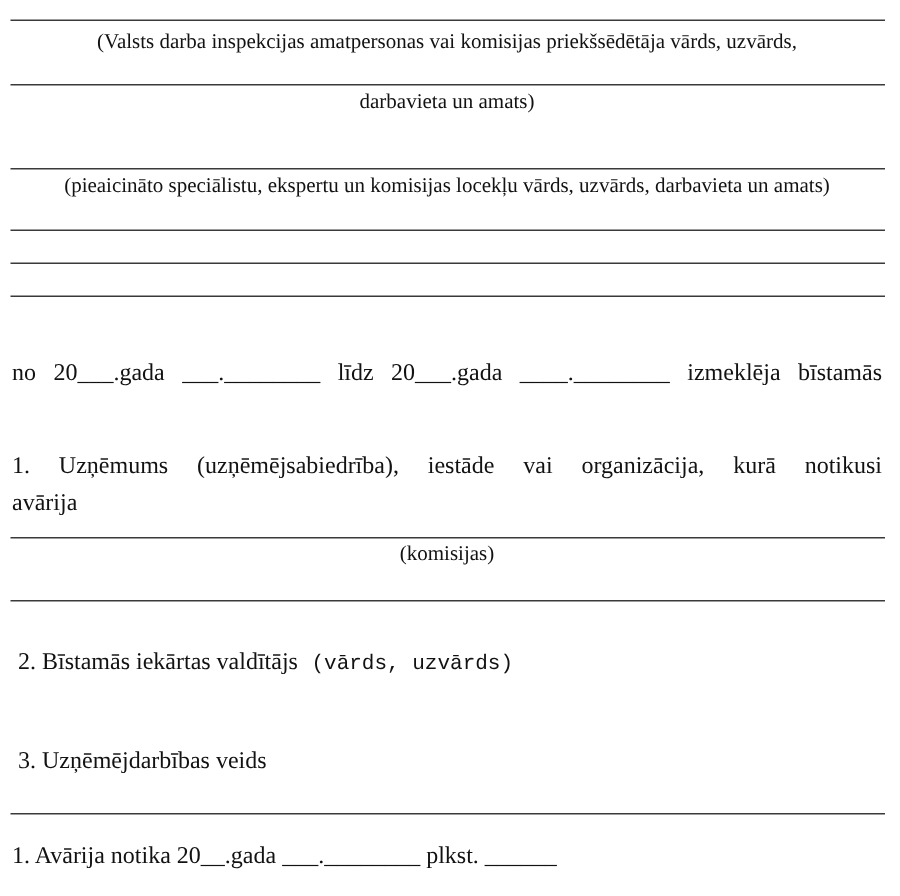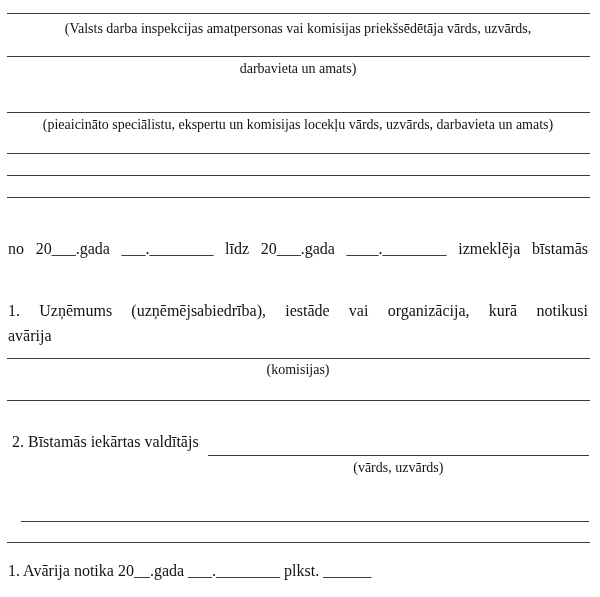--- a/index.html
+++ b/index.html
@@ -54,21 +54,22 @@
     right: 7px;
     display: flex;
     font-size: 16px;
     line-height: 20px;
   }
   .field-label { white-space: nowrap; }
   .fill-wrap {
     flex: 1;
     margin-left: 9px;
     display: flex;
-    flex-direction: column;
+    flex-direction: row;
+    font-family: Liberation Mono, monospace;
   }
   .fill-line {
     height: 23px;
     border-bottom: 1.6px solid #3a3a3a;
   }
   .fill-caption {
     text-align: center;
     font-size: 14px;
     line-height: 17px;
     padding-top: 3px;
@@ -109,20 +110,21 @@
 
   <div class="field-row" style="top:432px">
     <span class="field-label">2. Bīstamās iekārtas valdītājs</span>
     <div class="fill-wrap">
       <div class="fill-line"></div>
       <div class="fill-caption">(vārds, uzvārds)</div>
     </div>
   </div>
 
   <div class="field-row" style="top:498px">
+    <span class="field-label">3. Uzņēmējdarbības veids</span>
     <div class="fill-wrap">
       <div class="fill-line"></div>
     </div>
   </div>
 
   <div class="rule" style="top:542px"></div>
 
   <div class="para" style="top:561px; line-height:20px">
     <div class="text-line">1. Avārija notika 20__.gada ___.________ plkst. ______</div>
   </div>

